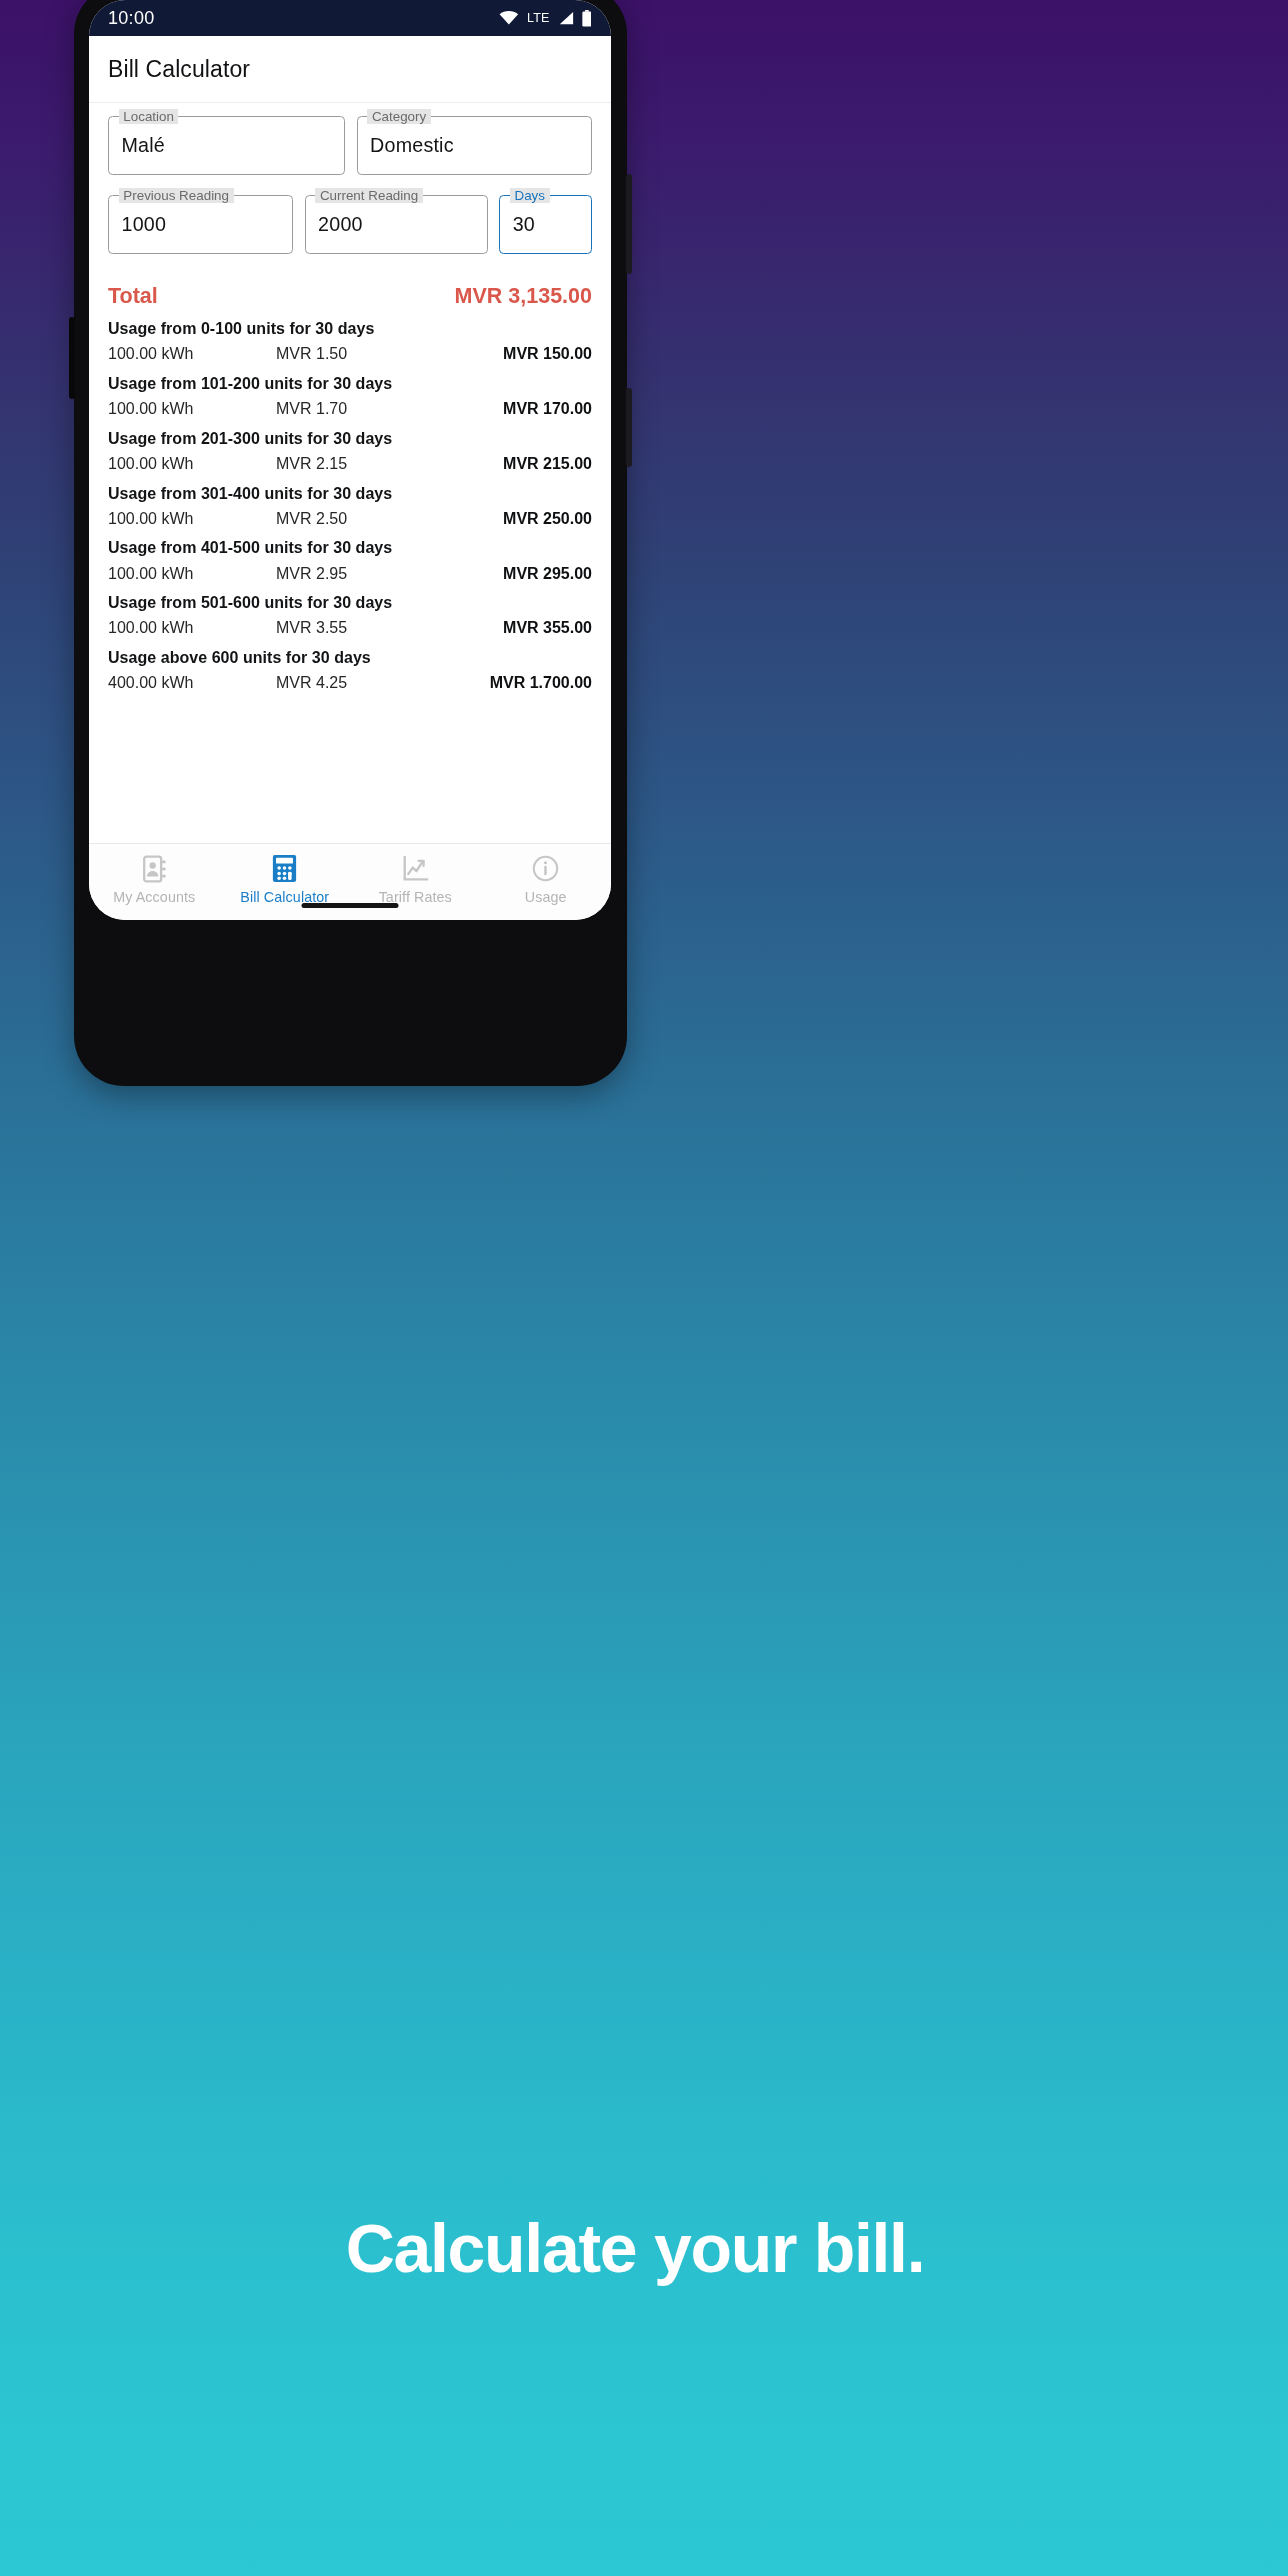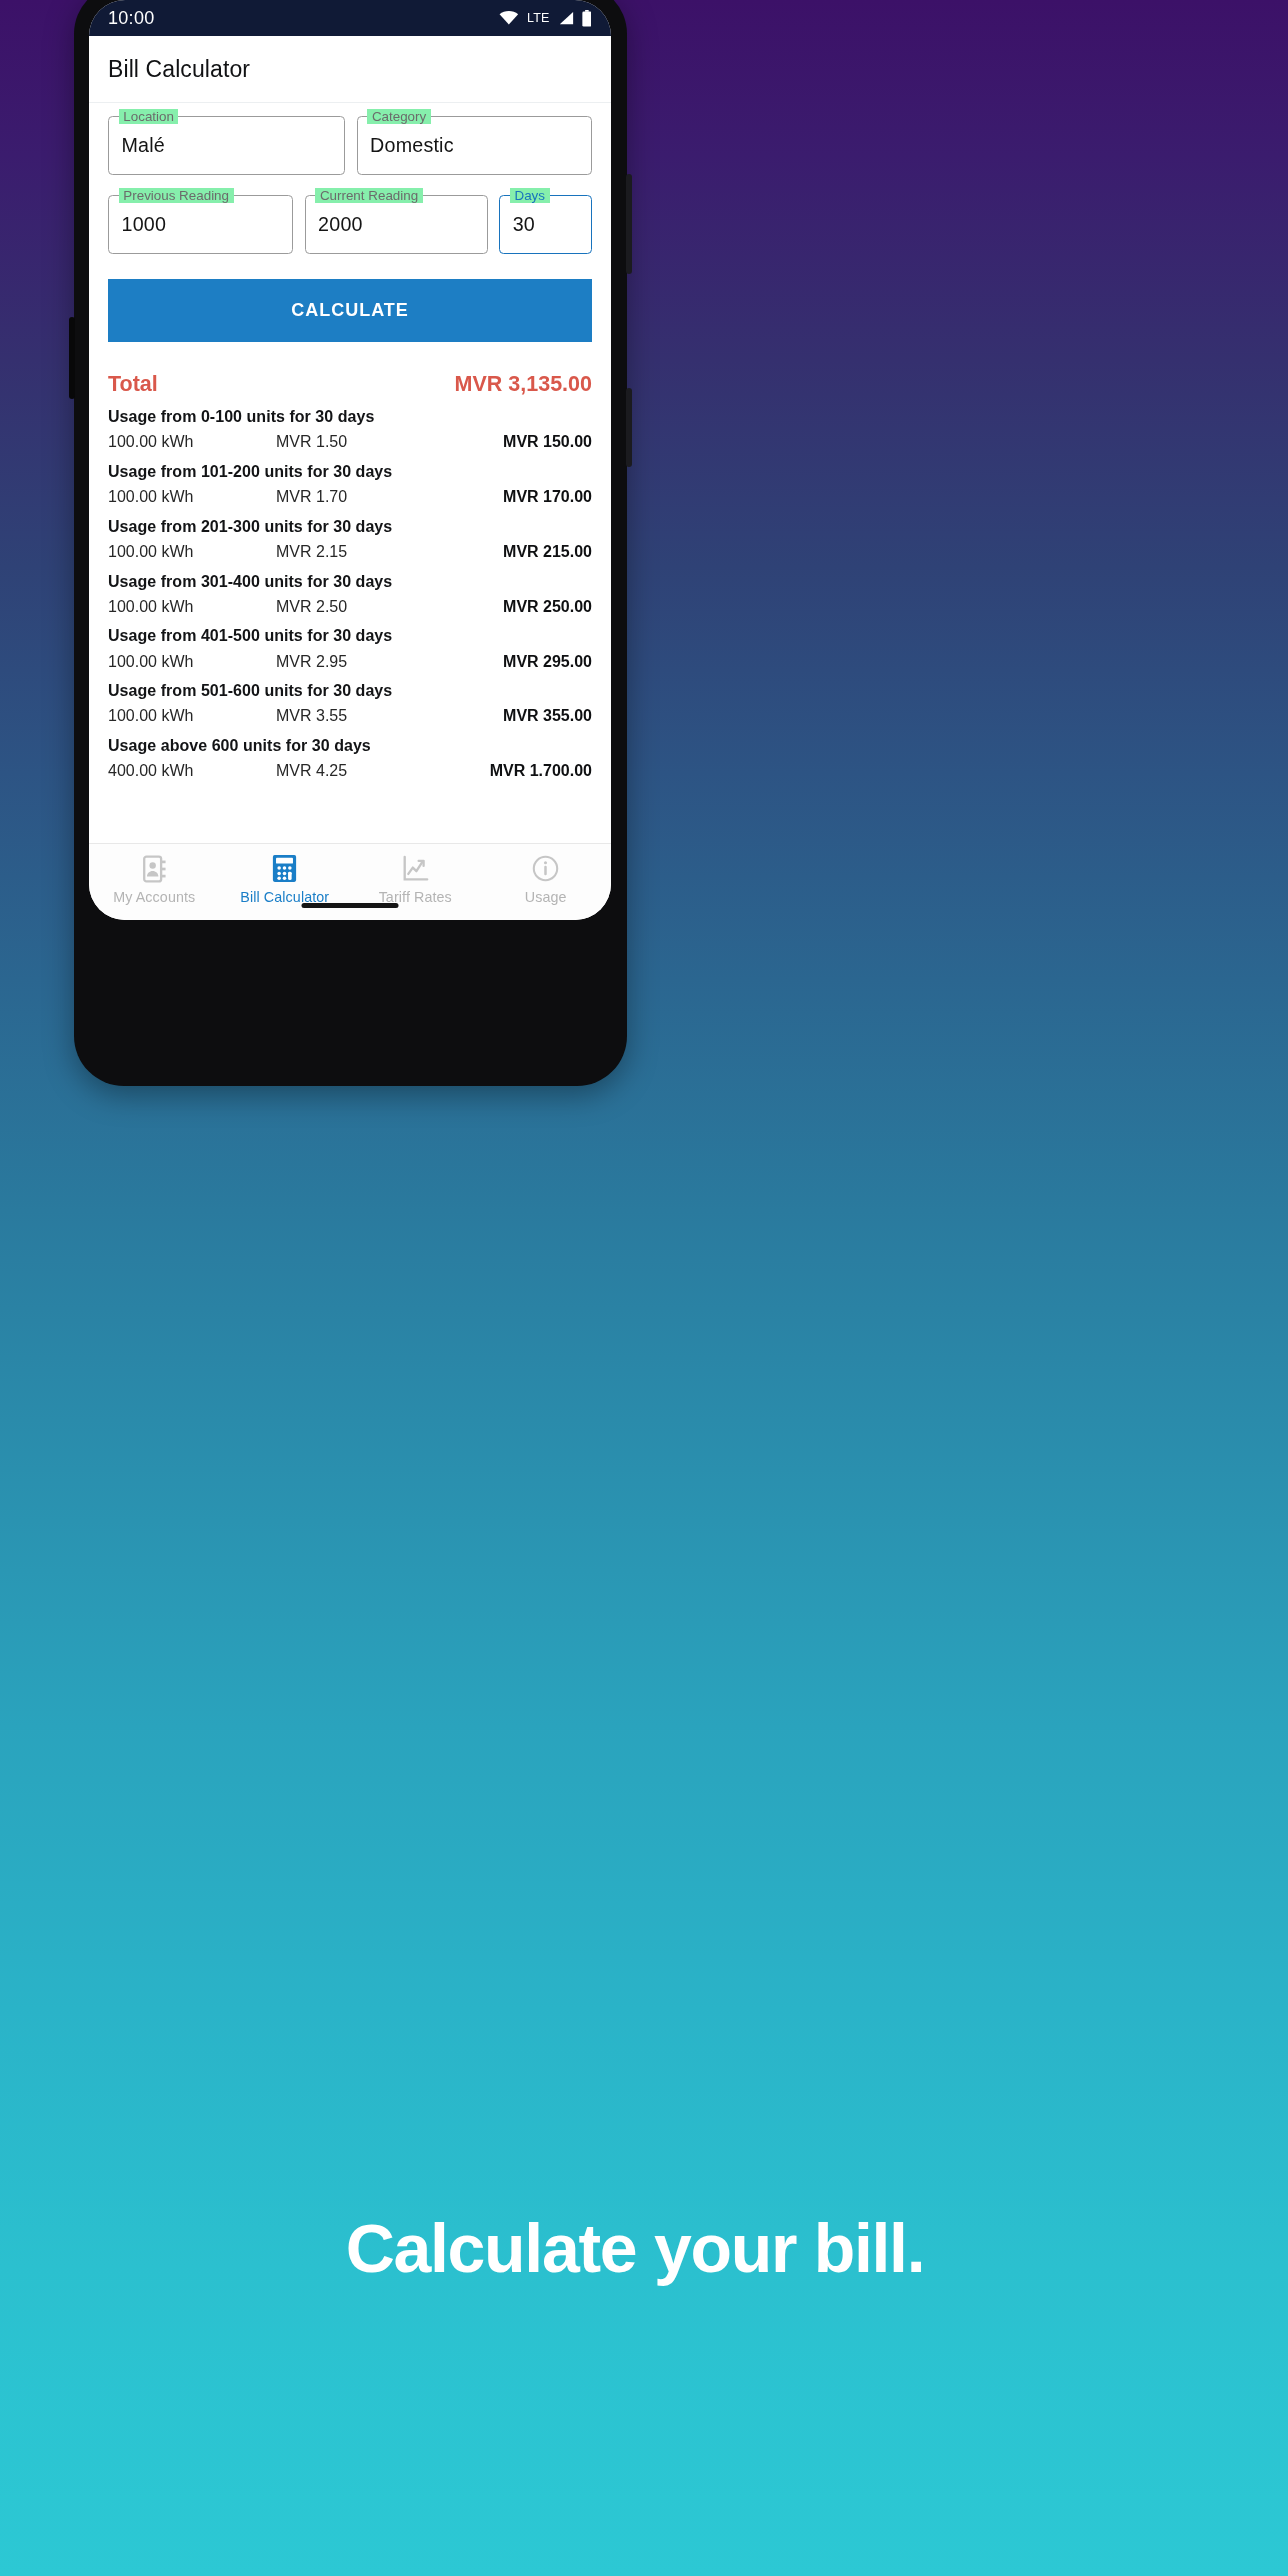--- a/index.html
+++ b/index.html
@@ -90,21 +90,21 @@
     border-radius: 4.5px;
     height: 59px;
     display: flex; align-items: center;
     padding: 0 12.5px;
     background: #fff;
   }
   .field.focused { border: 1.8px solid #1873bd; }
   .field-label {
     position: absolute;
     top: -8px; left: 9.8px;
-    background: #86efac;
+    background: #e5e5e5;
     padding: 0 4.5px;
     font-size: 13.4px;
     color: #6b6b6b;
     line-height: 15px;
     white-space: nowrap;
   }
   .field.focused .field-label { color: #1873bd; }
   .field-value {
     font-size: 19.7px; color: #141414; font-weight: 400; letter-spacing: 0.2px;
   }
@@ -246,21 +246,20 @@
           <span class="field-label">Current Reading</span>
           <span class="field-value">2000</span>
         </div>
         <div class="field focused" id="field-days">
           <span class="field-label">Days</span>
           <span class="field-value">30</span>
         </div>
       </div>
     </div>
 
-    <button id="calculate-button">CALCULATE</button>
 
     <div id="results">
       <div id="total-row">
         <span class="total-text">Total</span>
         <span class="total-text">MVR 3,135.00</span>
       </div>
       <div id="usage-rows">
           <div class="usage-block">
             <div class="usage-title">Usage from 0-100 units for 30 days</div>
             <div class="usage-cols">

